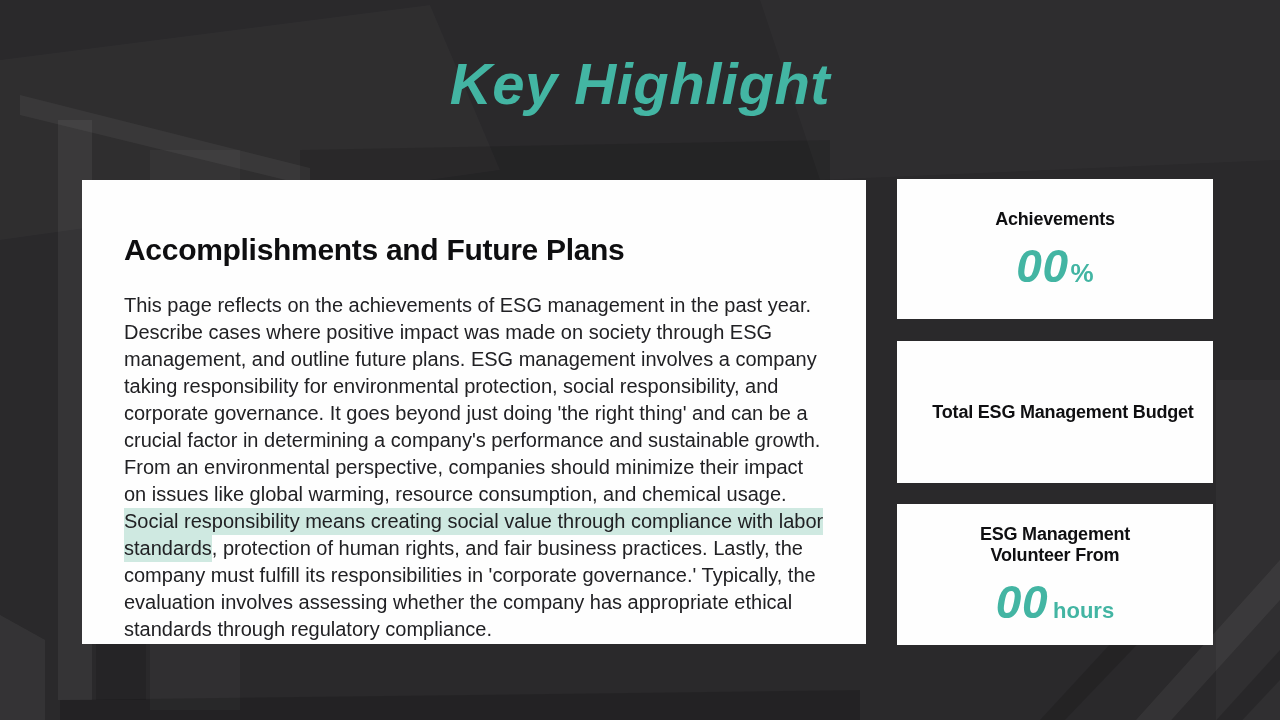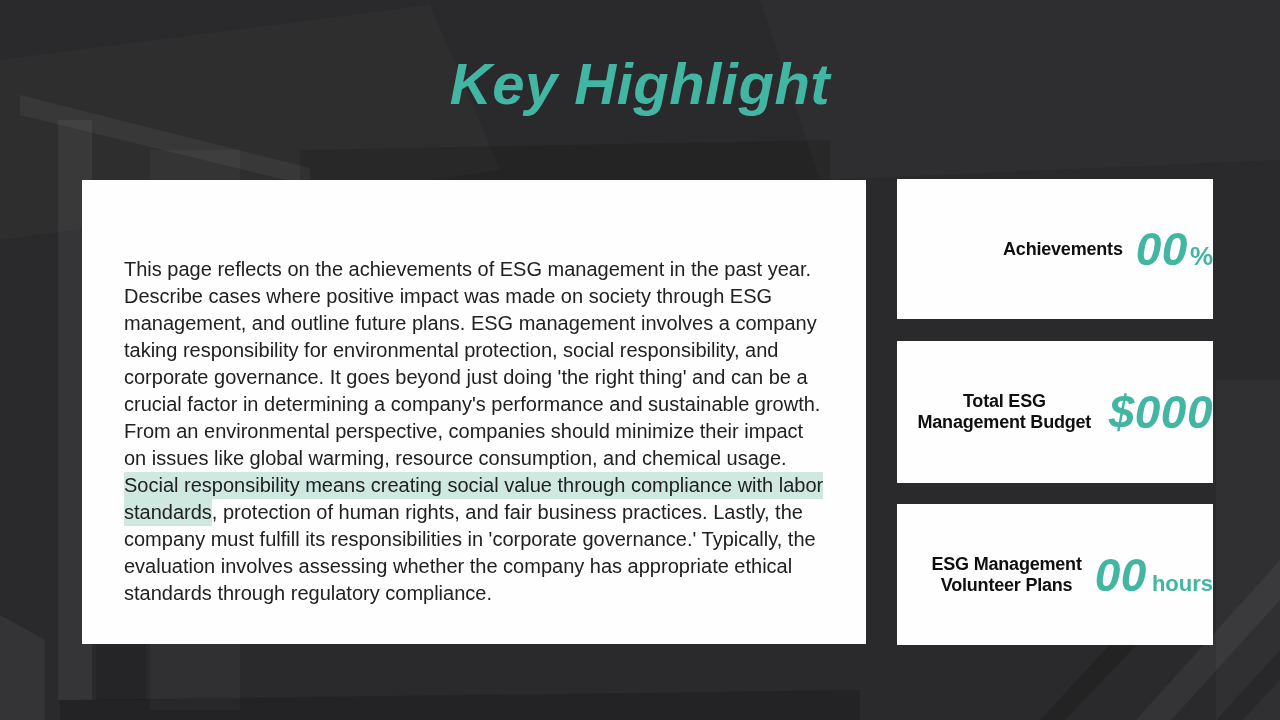--- a/index.html
+++ b/index.html
@@ -65,23 +65,23 @@
     color: inherit;
     padding: 2px 0 3px 0;
   }
   .stat-card {
     position: absolute;
     left: 897px;
     width: 316px;
     background: var(--color-card, #fefefe);
     box-sizing: border-box;
     display: flex;
-    flex-direction: row;
+    flex-direction: column;
     align-items: center;
-    justify-content: flex-end;
+    justify-content: center;
     gap: 13px;
     text-align: center;
   }
   .stat-card.card-1 { top: 179px; height: 140px; }
   .stat-card.card-2 { top: 341px; height: 142px; padding-left: 16px; }
   .stat-card.card-3 { top: 504px; height: 141px; }
   .stat-title {
     font-size: 18px;
     line-height: 21px;
     font-weight: bold;
@@ -133,40 +133,38 @@
     <polygon points="1040,720 1160,590 1175,605 1065,720" fill="#000000" opacity="0.14"></polygon>
     <rect x="1216" y="380" width="64" height="340" fill="#ffffff" opacity="0.03"></rect>
 
     <polygon points="0,615 45,640 45,720 0,720" fill="#ffffff" opacity="0.05"></polygon>
     <polygon points="60,700 860,690 860,720 60,720" fill="#000000" opacity="0.15"></polygon>
   </svg>
 
   <div class="slide-title">Key Highlight</div>
 
   <div class="main-card">
+    <h2 class="main-card-heading">Accomplishments and Future Plans</h2>
     <p class="main-card-paragraph"><span>This page reflects on the achievements of ESG management in the past year. Describe cases where positive impact was made on society through ESG management, and outline future plans. ESG management involves a company taking responsibility for environmental protection, social responsibility, and corporate governance. It goes beyond just doing 'the right thing' and can be a crucial factor in determining a company's performance and sustainable growth. From an environmental perspective, companies should minimize their impact on issues like global warming, resource consumption, and chemical usage. </span><mark>Social responsibility means creating social value through compliance with labor standards</mark><span>, protection of human rights, and fair business practices. Lastly, the company must fulfill its responsibilities in 'corporate governance.' Typically, the evaluation involves assessing whether the company has appropriate ethical standards through regulatory compliance.</span></p>
   </div>
 
   <div class="stat-card card-1">
     <div class="stat-title">Achievements</div>
     <div class="stat-value-row">
       <span class="stat-value">00</span>
         <span class="stat-unit-pct">%</span>
     </div>
   </div>
 
   <div class="stat-card card-2">
     <div class="stat-title">Total ESG Management Budget</div>
-    <div class="stat-value-row">
-      <span class="stat-value">$000</span>
-    </div>
   </div>
 
   <div class="stat-card card-3">
     <div class="stat-title">ESG Management
-Volunteer Plans</div>
+Volunteer From</div>
     <div class="stat-value-row">
       <span class="stat-value">00</span>
         <span class="stat-unit-hours">hours</span>
     </div>
   </div>
 
 </div>
 
 </body></html>

